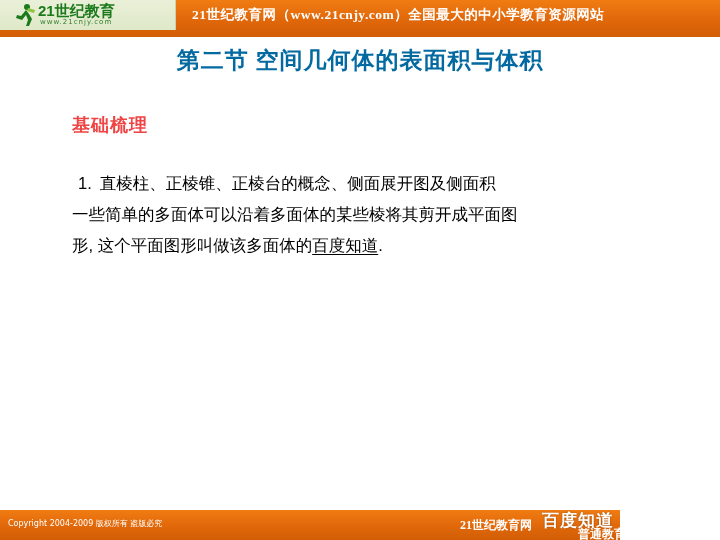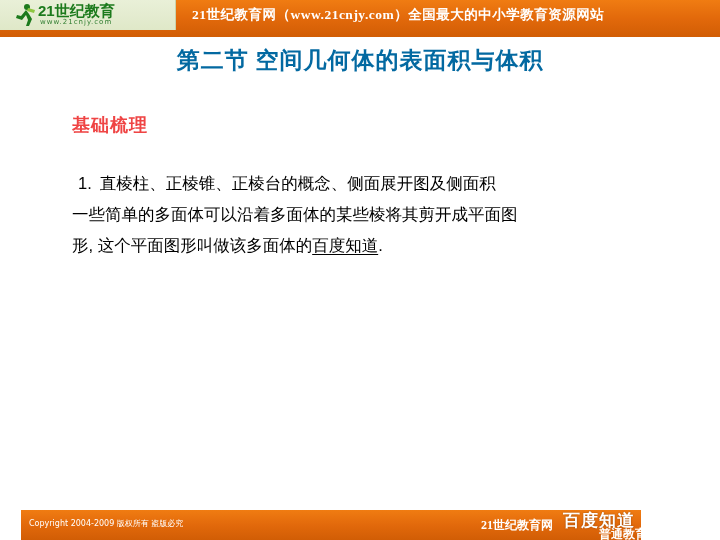--- a/index.html
+++ b/index.html
@@ -143,21 +143,20 @@
 
   
   .bottom-bar {
     position: absolute;
     left: 0;
     bottom: 0;
     width: 620px;
     height: 30px;
     background: linear-gradient(to bottom, #f07c12 0%, #e2690b 50%, #d15d05 100%);
     overflow: hidden;
-    margin-left: 21px;
   }
   .copyright {
     position: absolute;
     left: 8px;
     top: 8px;
     font-size: 8px;
     color: #ffffff;
     white-space: nowrap;
     font-family: "DejaVu Sans", sans-serif;
   }

